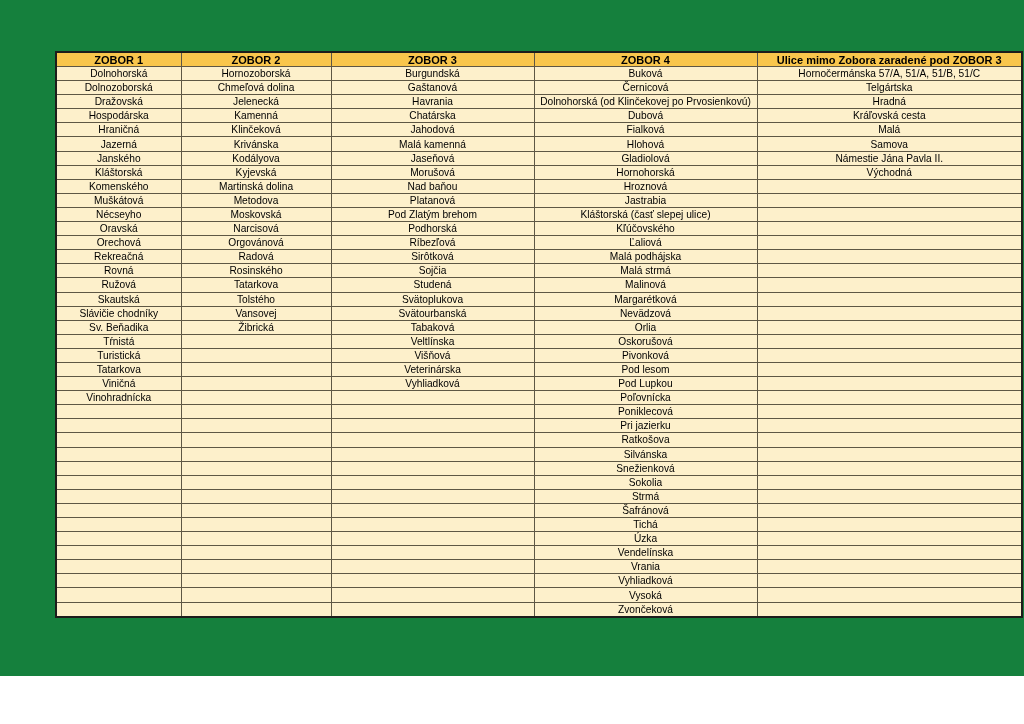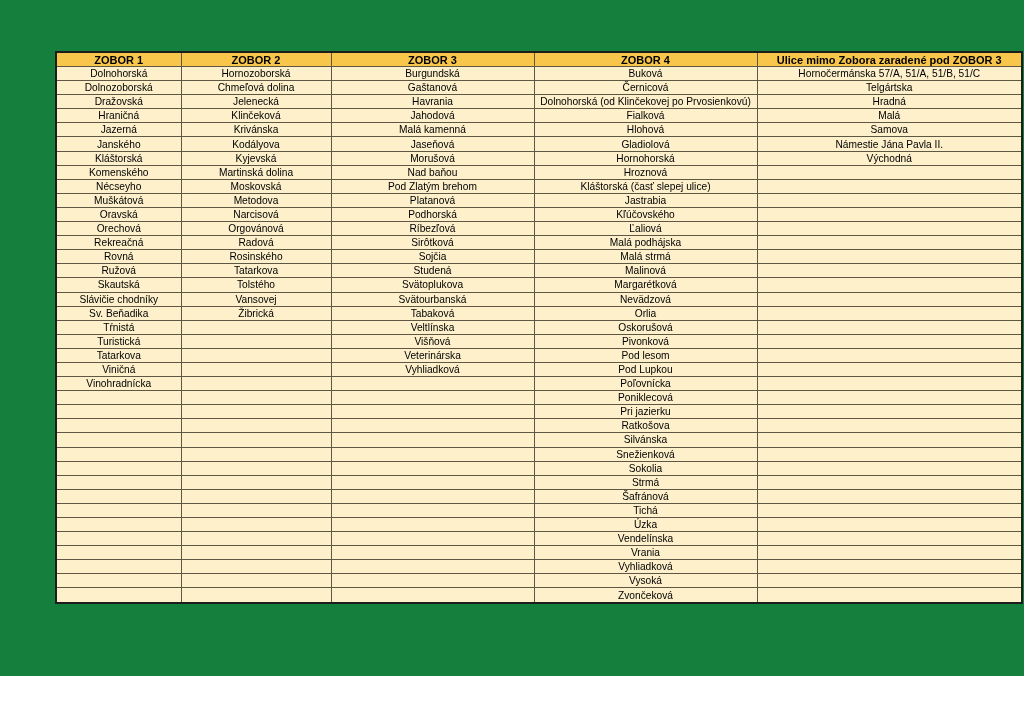--- a/index.html
+++ b/index.html
@@ -86,20 +86,27 @@
           <td>Telgártska</td>
         </tr>
         <tr>
           <td>Dražovská</td>
           <td>Jelenecká</td>
           <td>Havrania</td>
           <td>Dolnohorská (od Klinčekovej po Prvosienkovú)</td>
           <td>Hradná</td>
         </tr>
         <tr>
+          <td>Hospodárska</td>
+          <td>Kamenná</td>
+          <td>Chatárska</td>
+          <td>Dubová</td>
+          <td>Kráľovská cesta</td>
+        </tr>
+        <tr>
           <td>Hraničná</td>
           <td>Klinčeková</td>
           <td>Jahodová</td>
           <td>Fialková</td>
           <td>Malá</td>
         </tr>
         <tr>
           <td>Jazerná</td>
           <td>Krivánska</td>
           <td>Malá kamenná</td>
@@ -121,31 +128,31 @@
           <td>Východná</td>
         </tr>
         <tr>
           <td>Komenského</td>
           <td>Martinská dolina</td>
           <td>Nad baňou</td>
           <td>Hroznová</td>
           <td></td>
         </tr>
         <tr>
+          <td>Muškátová</td>
+          <td>Metodova</td>
+          <td>Platanová</td>
+          <td>Jastrabia</td>
+          <td></td>
+        </tr>
+        <tr>
           <td>Nécseyho</td>
           <td>Moskovská</td>
           <td>Pod Zlatým brehom</td>
           <td>Kláštorská (časť slepej ulice)</td>
-          <td></td>
-        </tr>
-        <tr>
-          <td>Muškátová</td>
-          <td>Metodova</td>
-          <td>Platanová</td>
-          <td>Jastrabia</td>
           <td></td>
         </tr>
         <tr>
           <td>Oravská</td>
           <td>Narcisová</td>
           <td>Podhorská</td>
           <td>Kľúčovského</td>
           <td></td>
         </tr>
         <tr>

